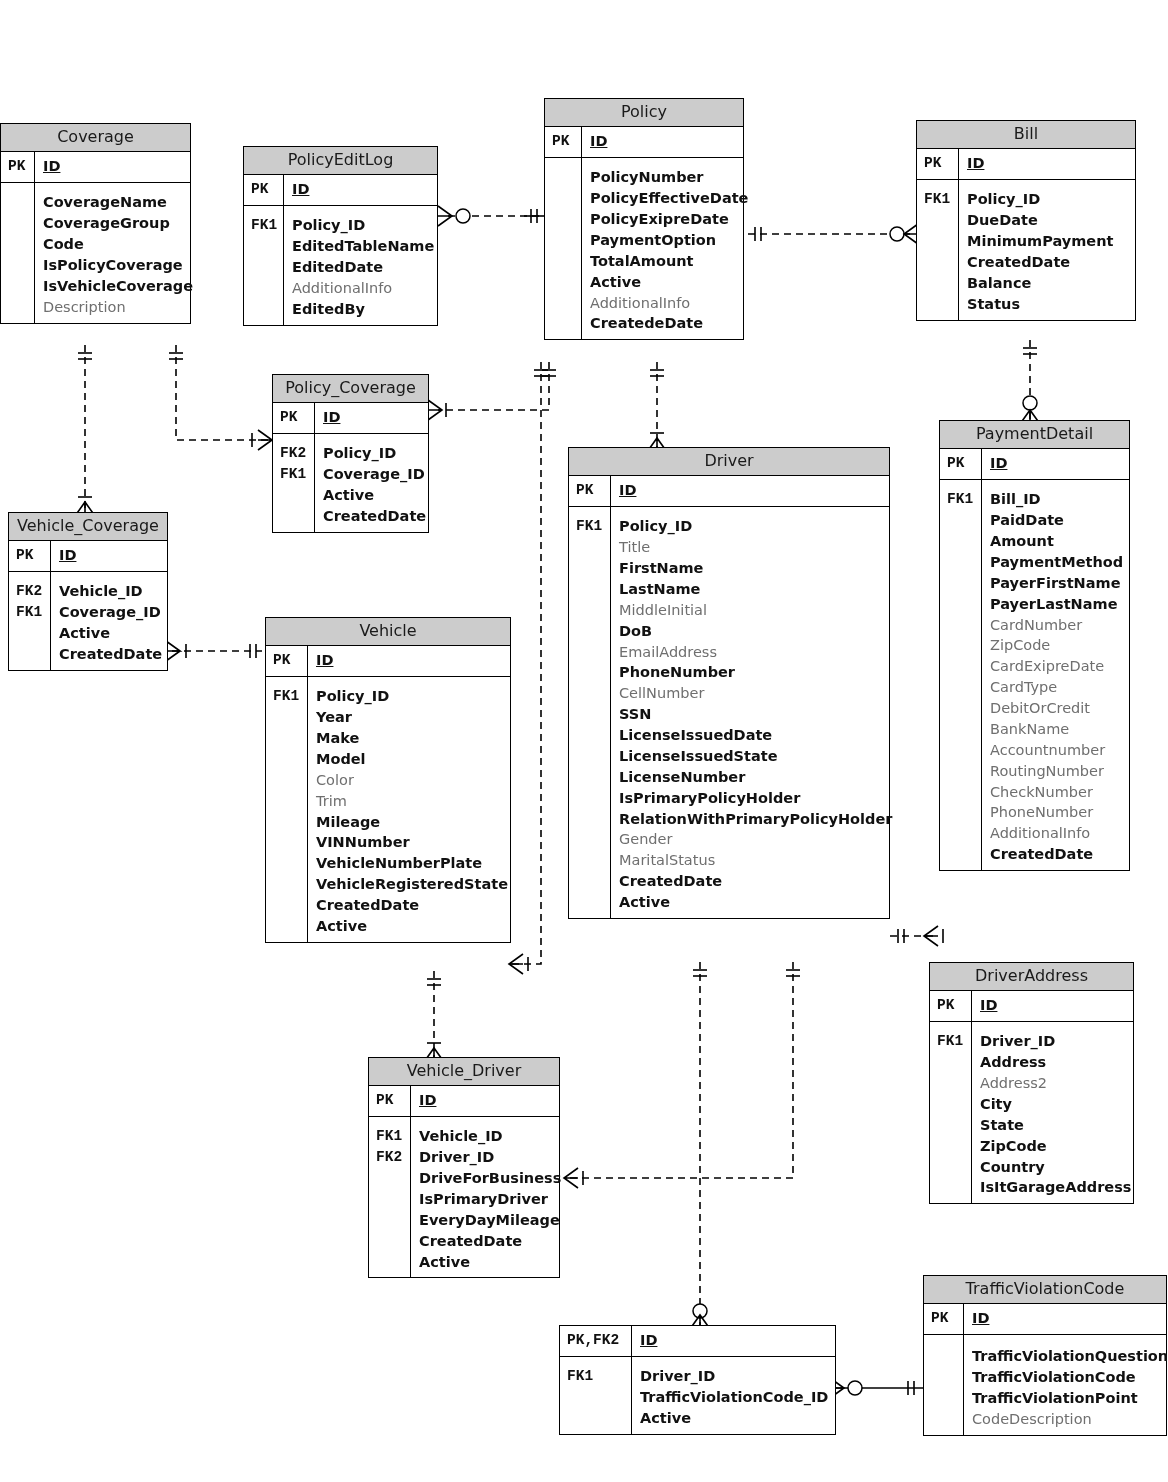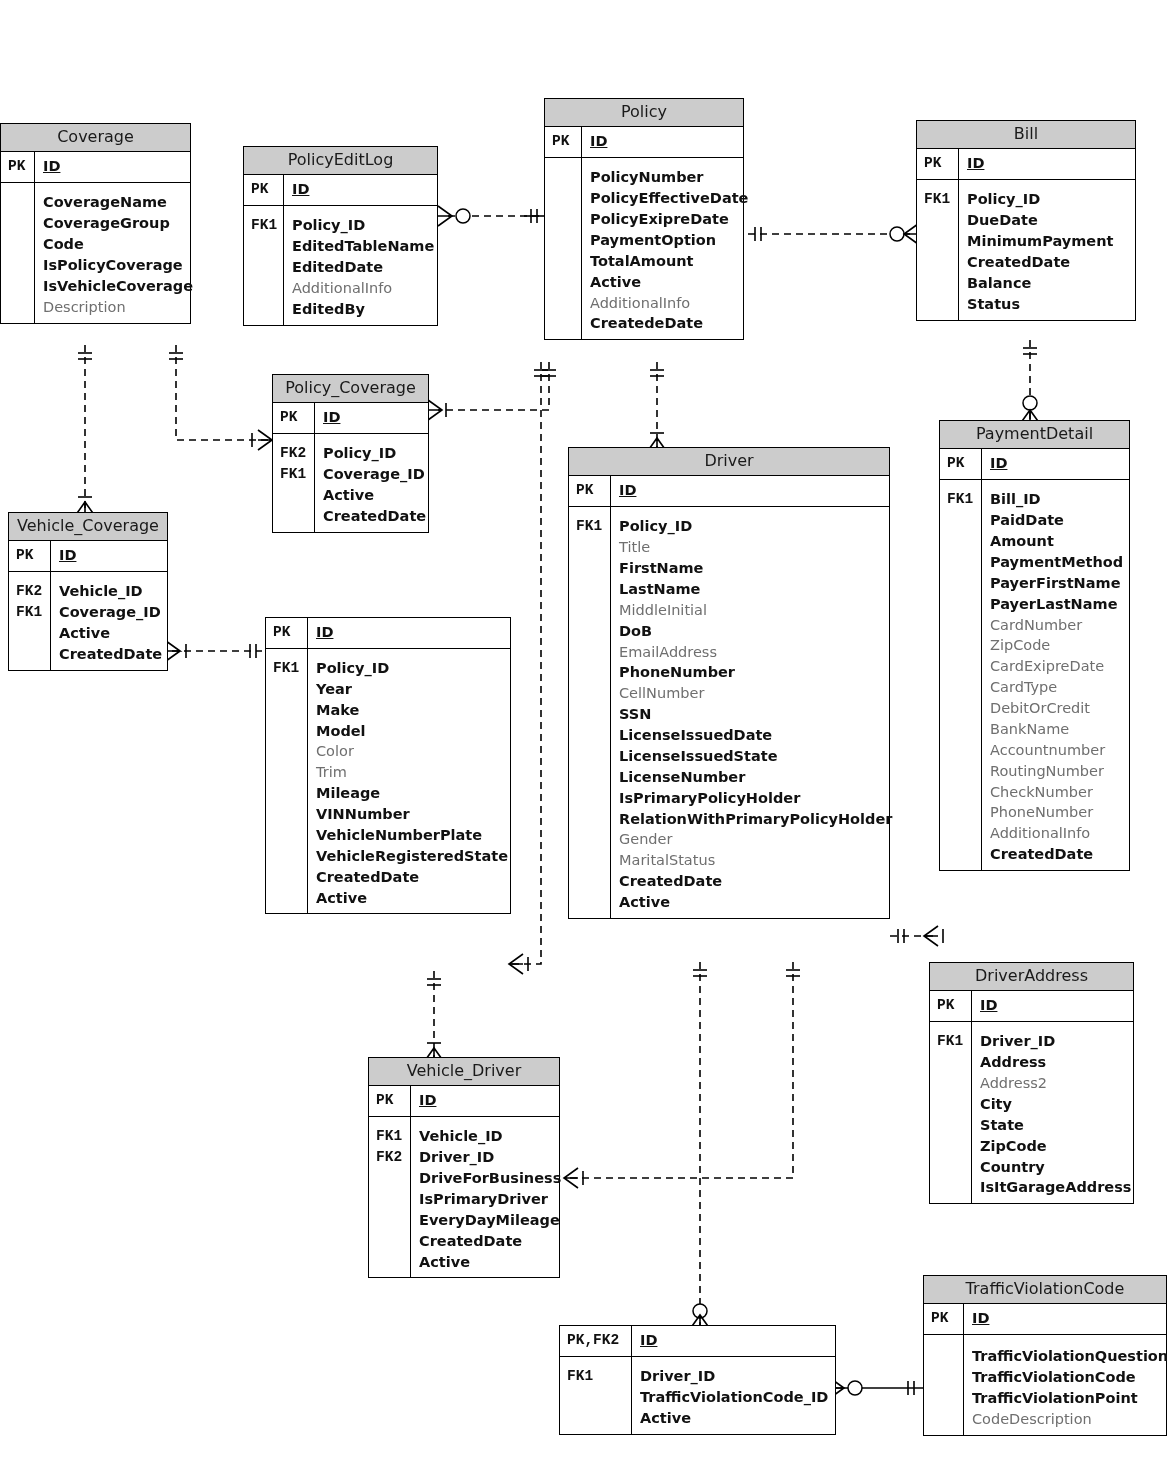--- a/index.html
+++ b/index.html
@@ -295,20 +295,21 @@
       <div class="field-col pad-top">
         <div class="fld req">Vehicle_ID</div>
         <div class="fld req">Coverage_ID</div>
         <div class="fld req">Active</div>
         <div class="fld req">CreatedDate</div>
       </div>
     </div>
   </div>
 
   <div class="entity" style="left:265px;top:617px;width:246px;">
+    <div class="ent-title">Vehicle</div>
     <div class="ent-section">
       <div class="key-col" style="width:42px;">PK</div>
       <div class="field-col">
           <div class="fld pk">ID</div>
         </div>
     </div>
     <div class="ent-section">
       <div class="key-col pad-top" style="width:42px;">FK1</div>
       <div class="field-col pad-top">
         <div class="fld req">Policy_ID</div>

